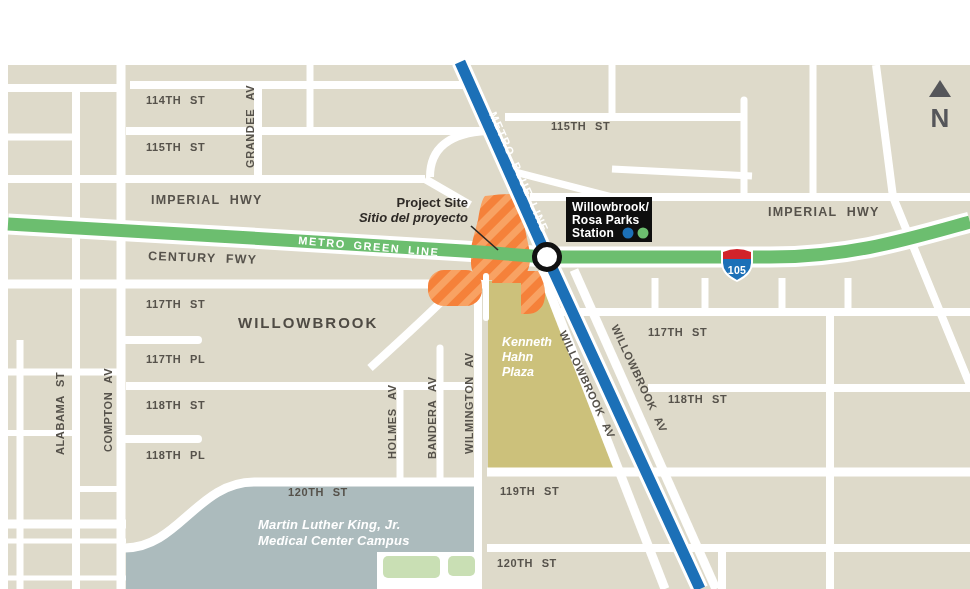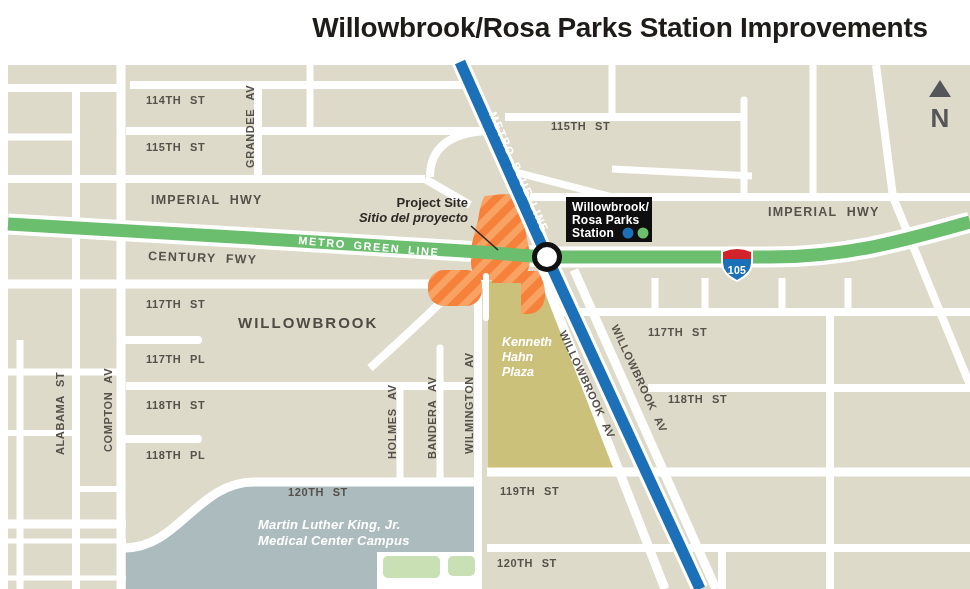--- a/index.html
+++ b/index.html
@@ -18,21 +18,20 @@
   .station-t{font:700 12px "Liberation Sans",sans-serif;fill:#FFFFFF;letter-spacing:.2px;}
   .proj{font:700 13px "Liberation Sans",sans-serif;fill:#2E2A26;}
   .proj-it{font:italic 700 13px "Liberation Sans",sans-serif;fill:#2E2A26;}
   .shield-t{font:700 10.5px "Liberation Sans",sans-serif;fill:#FFFFFF;letter-spacing:.3px;}
   .compass-t{font:700 26px "Liberation Sans",sans-serif;}
 </style>
 </head>
 <body>
 
 <div id="page">
-  <h1 id="map-title">Willowbrook/Rosa Parks Station Improvements</h1>
 
   <svg width="970" height="589" viewBox="0 0 970 589">
     <defs>
       <pattern id="hatch" width="15" height="15" patternUnits="userSpaceOnUse" patternTransform="rotate(45)">
         <rect width="15" height="15" fill="#F5813A"></rect>
         <rect x="0" y="0" width="7" height="15" fill="#F8A263"></rect>
       </pattern>
     </defs>
 
     <rect x="8" y="65" width="962" height="524" fill="#DEDACA"></rect>

